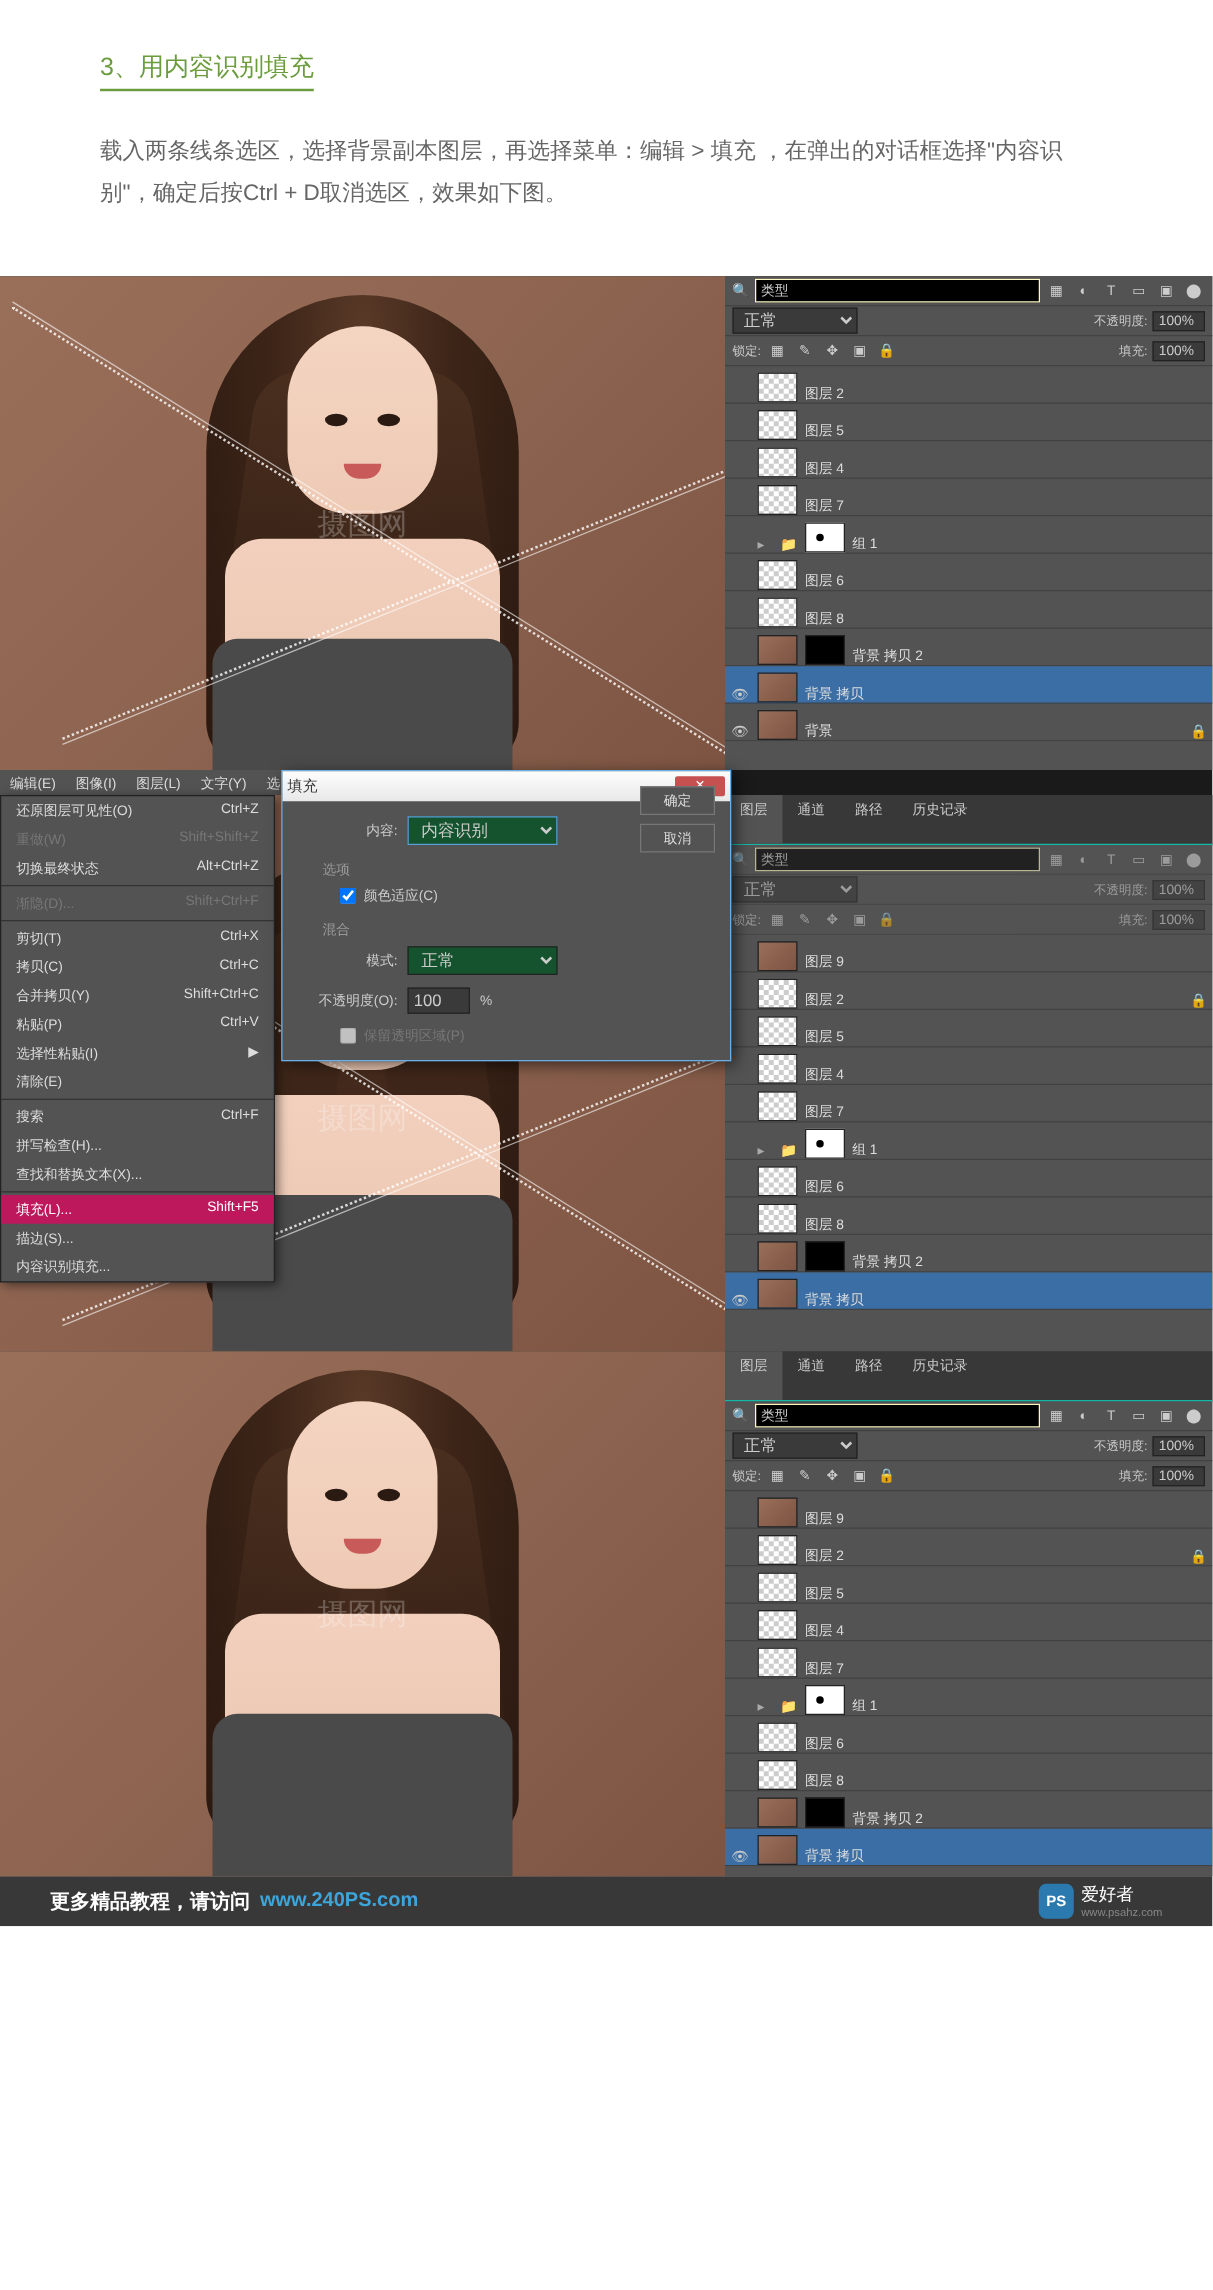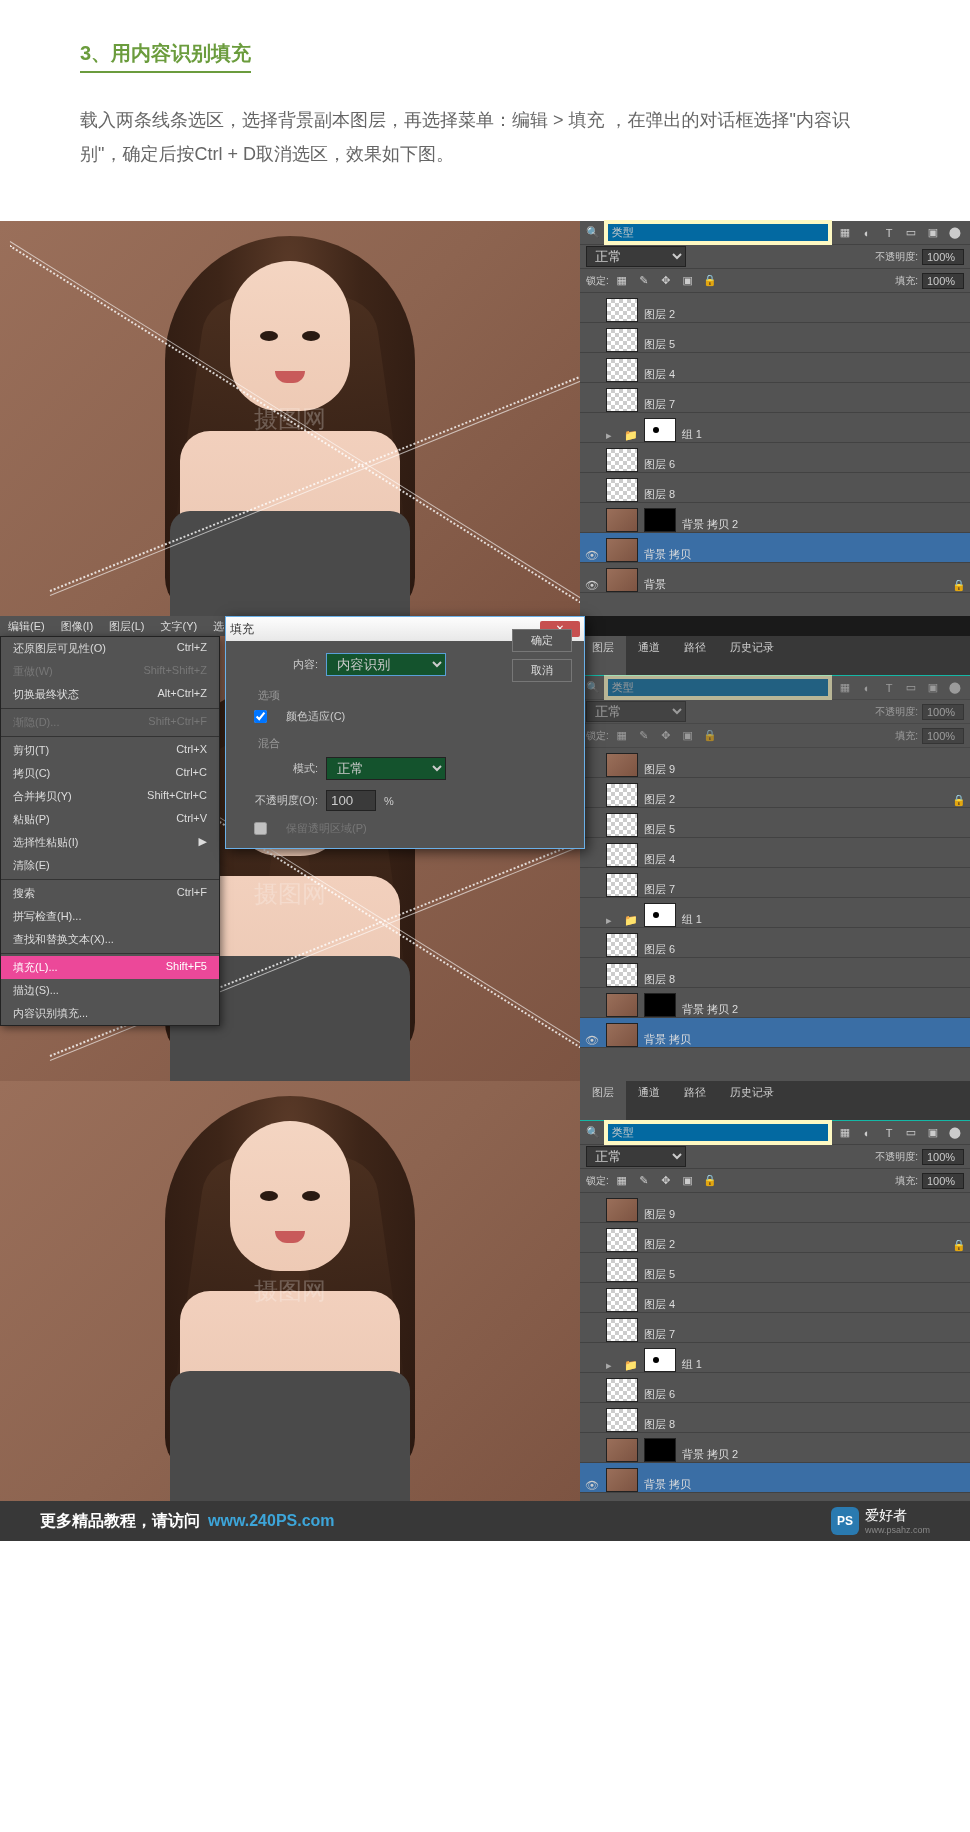--- a/index.html
+++ b/index.html
@@ -1,18 +1,18 @@
 <!DOCTYPE html>
 <html><head>
 <meta charset="utf-8">
 <style>
 *{margin:0;padding:0;box-sizing:border-box;font-family:"Microsoft YaHei",Arial,sans-serif}
 body{background:#fff;width:970px}
 .article{padding:40px 80px 20px}
-.step-title{color:#6b9c3d;font-size:20px;font-weight:bold;border-bottom:2px solid #6b9c3d;display:inline-block;padding-bottom:4px;margin-bottom:30px}
+.step-title{color:#6b9c3d;font-size:20px;font-weight:normal;border-bottom:2px solid #6b9c3d;display:inline-block;padding-bottom:4px;margin-bottom:30px}
 .step-desc{color:#666;font-size:18px;line-height:1.9;margin-bottom:30px}
 .ps-shot{background:#1a1a1a;position:relative;width:970px}
 .shot1{height:395px}
 .shot2{height:465px}
 .shot3{height:420px}
 .canvas-area{position:absolute;left:0;top:0;bottom:0;width:580px;background:linear-gradient(135deg,#9a6f5a 0%,#8d6450 50%,#7d5442 100%);overflow:hidden}
 .shot2 .canvas-area{top:20px;left:0;width:580px;bottom:0;background:#1a1a1a}
 .shot2 .canvas-inner{position:absolute;left:0;top:0;bottom:0;right:0;background:linear-gradient(135deg,#9a6f5a,#7d5442)}
 .portrait{position:absolute;left:50%;top:10px;transform:translateX(-50%);width:340px;height:100%}
 .face{position:absolute;left:50%;top:30px;transform:translateX(-50%);width:120px;height:150px;background:linear-gradient(180deg,#f4d5c2,#eecab5);border-radius:60px 60px 50px 50px}
@@ -27,57 +27,57 @@
 .watermark{position:absolute;left:50%;top:50%;transform:translate(-50%,-50%);color:rgba(255,255,255,0.25);font-size:24px;pointer-events:none}
 .diag-line{position:absolute;background:rgba(255,255,255,0.6);height:1px;transform-origin:left center}
 .diag-line.dotted{border-top:2px dotted rgba(255,255,255,0.8);background:none;height:0}
 .diag1{left:10px;top:20px;width:700px;transform:rotate(32deg)}
 .diag2{left:50px;bottom:20px;width:650px;transform:rotate(-22deg)}
 .layers-panel{position:absolute;right:0;top:0;bottom:0;width:390px;background:#535353;color:#ccc;font-size:11px}
 .panel-tabs{display:flex;background:#383838;height:40px;border-bottom:1px solid #14b8a6}
 .panel-tab{padding:4px 12px;color:#ccc;cursor:pointer}
 .panel-tab.active{background:#535353}
 .panel-row{display:flex;align-items:center;padding:3px 6px;gap:4px;border-bottom:1px solid #424242;height:24px}
-.filter-type{background:#0369a1;border:4px solid #fef9c3;padding:1px 4px;flex:1;color:#ccc}
+.filter-type{background:#000000;border:1px solid #fef9c3;padding:1px 4px;flex:1;color:#ccc}
 .icon-btn{width:18px;height:18px;display:inline-flex;align-items:center;justify-content:center;color:#ccc;cursor:pointer}
 .blend-select{background:#3a3a3a;border:1px solid #222;color:#ccc;padding:1px 4px;width:100px}
 .opacity-label{color:#ccc;font-size:10px}
 .opacity-val{background:#3a3a3a;border:1px solid #222;color:#ccc;padding:1px 4px;width:42px}
 .layer-list{overflow-y:auto;max-height:340px}
 .layer-row{display:flex;align-items:flex-end;height:30px;border-bottom:1px solid #424242;padding:0 4px;gap:6px}
 .layer-row.selected{background:#3a6ea5}
 .eye-icon{width:16px;text-align:center;cursor:pointer}
 .layer-thumb{width:32px;height:24px;background:#888;border:1px solid #222;background-image:repeating-conic-gradient(#ccc 0 25%,#fff 0 50%);background-size:8px 8px}
 .layer-thumb.img{background:linear-gradient(135deg,#9a6f5a,#7d5442)}
 .layer-thumb.mask{background:#000}
 .layer-thumb.mask.white{background:#fff;position:relative}
 .layer-thumb.mask.white::after{content:"";position:absolute;left:8px;top:8px;width:6px;height:6px;background:#000;border-radius:50%}
 .layer-name{flex:1;color:#ddd;font-size:11px}
 .lock-icon{width:14px;color:#aaa}
 .group-arrow{color:#aaa;width:12px}
 .menubar{position:absolute;left:0;top:0;height:20px;width:580px;background:#535353;display:flex;font-size:11px;color:#ddd;z-index:20}
 .menu-item{padding:3px 8px;cursor:pointer}
 .edit-menu{position:absolute;left:0;top:20px;width:220px;background:#535353;border:1px solid #222;z-index:30;font-size:11px;color:#ddd;box-shadow:2px 2px 8px rgba(0,0,0,0.5)}
 .edit-menu-item{display:flex;justify-content:space-between;padding:4px 12px;cursor:pointer}
-.edit-menu-item.selected{background:#ec4899;color:#fff}
+.edit-menu-item.selected{background:#be185d;color:#fff}
 .edit-menu-item.disabled{color:#777}
 .edit-menu-sep{height:1px;background:#333;margin:2px 0}
 .fill-dialog{position:absolute;left:225px;top:0;width:360px;background:#535353;border:1px solid #6ab0e8;z-index:40;box-shadow:3px 3px 12px rgba(0,0,0,0.6)}
 .dialog-titlebar{background:linear-gradient(180deg,#fdfdfd,#e8e8e8);height:24px;display:flex;align-items:center;justify-content:space-between;padding:0 4px;font-size:12px;color:#333}
 .dialog-close{width:40px;height:16px;background:#c75050;color:#fff;text-align:center;font-size:10px;border-radius:2px;cursor:pointer;line-height:16px}
 .dialog-body{padding:12px;color:#ccc;font-size:11px}
 .dialog-row{display:flex;align-items:center;gap:8px;margin-bottom:10px}
 .dialog-label{width:80px;text-align:right}
 .dialog-select{background:#14532d;border:1px solid #5a9fd8;color:#ccc;padding:2px 6px;width:120px}
 .dialog-select.plain{border:1px solid #222}
 .dialog-btn{position:absolute;right:12px;width:60px;padding:3px;background:#535353;border:1px solid #777;color:#ddd;text-align:center;cursor:pointer;font-size:11px}
 .dialog-btn.ok{top:12px}
 .dialog-btn.cancel{top:42px}
 .dialog-group{color:#999;margin:12px 0 6px 20px}
-.dialog-check{margin-left:16px;display:flex;align-items:center;gap:19px}
+.dialog-check{margin-left:34px;display:flex;align-items:center;gap:6px}
 .dialog-input{background:#3a3a3a;border:1px solid #222;color:#ccc;padding:2px 4px;width:50px}
 .footer{background:#383838;height:40px;display:flex;align-items:center;padding:0 40px;gap:8px;width:970px}
 .footer-text{color:#fff;font-size:16px;font-weight:bold}
 .footer-link{color:#3da5d9;font-size:16px;font-weight:bold}
 .footer-logo{margin-left:auto;display:flex;align-items:center;gap:6px}
 .logo-badge{width:28px;height:28px;background:#2a7ab0;border-radius:6px;display:flex;align-items:center;justify-content:center;color:#fff;font-weight:bold;font-size:12px}
 .logo-text{color:#fff;font-size:14px}
 .logo-url{color:#888;font-size:9px}
 </style>
 </head>

